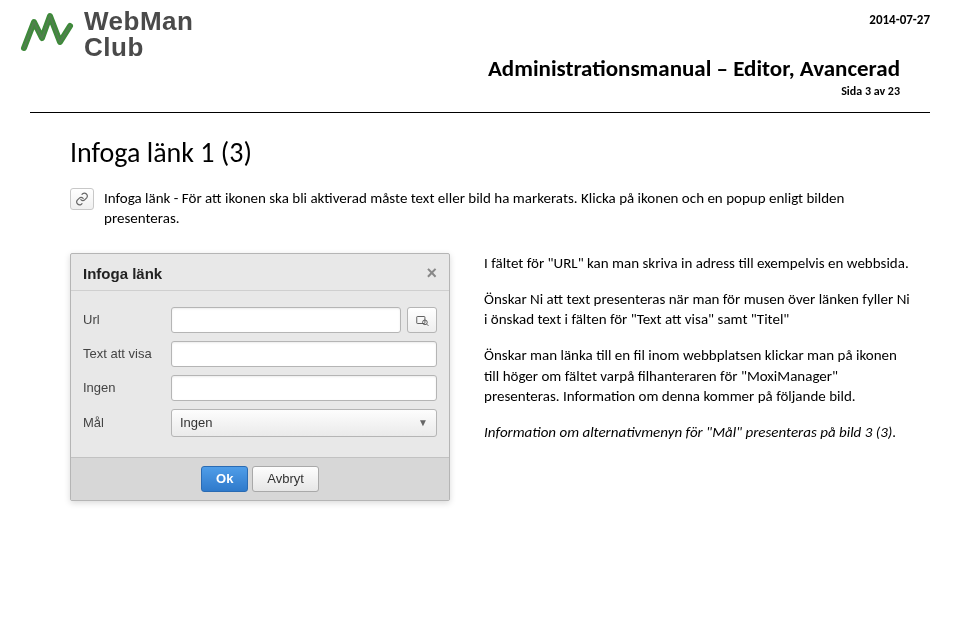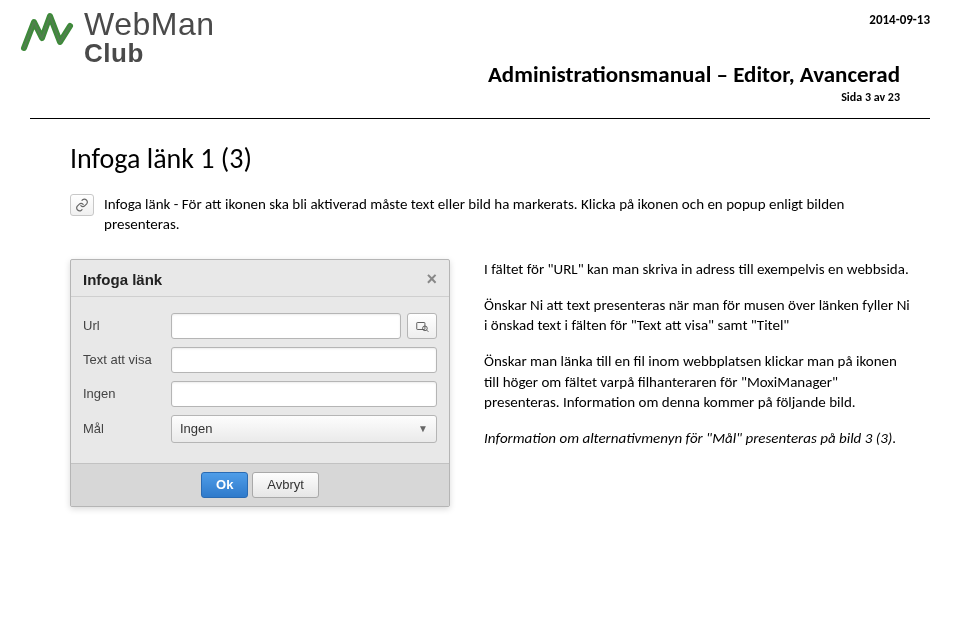--- a/index.html
+++ b/index.html
@@ -16,21 +16,21 @@
     position: relative;
     padding: 8px 30px 0 20px;
   }
   .logo-area {
     display: flex;
     align-items: flex-start;
     gap: 8px;
   }
   .logo-svg { width: 56px; height: 48px; }
   .logo-text { display: flex; flex-direction: column; line-height: 1; }
-  .logo-webman { font-family: "Trebuchet MS", sans-serif; font-size: 32px; font-weight: normal; color: #4a4a4a; letter-spacing: 0.5px; }
+  .logo-webman { font-family: "Trebuchet MS", sans-serif; font-size: 26px; font-weight: bold; color: #4a4a4a; letter-spacing: 0.5px; }
   .logo-club { font-family: "Trebuchet MS", sans-serif; font-size: 26px; font-weight: bold; color: #4a4a4a; letter-spacing: 0.5px; }
   .date { position: absolute; top: 12px; right: 30px; font-weight: bold; font-size: 13px; }
   .doc-title { text-align: right; font-weight: bold; font-size: 23px; margin-top: -6px; padding-right: 30px; }
   .page-no { text-align: right; font-weight: bold; font-size: 12px; padding-right: 30px; margin-top: 2px; }
   .hr { border: none; border-top: 1px solid #000; margin: 14px 30px 0 30px; }
 
   .content { padding: 22px 45px 0 70px; }
   .section-title { font-size: 28px; font-weight: normal; margin-bottom: 18px; }
   .intro-row { display: flex; align-items: flex-start; gap: 10px; margin-bottom: 24px; }
   .icon-box {
@@ -133,21 +133,21 @@
   <div class="logo-area">
     <svg class="logo-svg" viewBox="0 0 56 48">
       <path d="M4 40 L14 14 L22 30 L30 8 L40 34 L50 18" fill="none" stroke="#3e8a3a" stroke-width="6" stroke-linecap="round" stroke-linejoin="round"></path>
       <path d="M4 40 L14 14 L22 30 L30 8 L40 34 L50 18" fill="none" stroke="#6f6f6f" stroke-width="2" stroke-linecap="round" stroke-linejoin="round" opacity="0.4"></path>
     </svg>
     <div class="logo-text">
       <span class="logo-webman">WebMan</span>
       <span class="logo-club">Club</span>
     </div>
   </div>
-  <div class="date">2014-09-13</div>
+  <div class="date">2014-07-27</div>
   <div class="doc-title">Administrationsmanual – Editor, Avancerad</div>
   <div class="page-no">Sida 3 av 23</div>
 </div>
 <hr class="hr">
 
 <div class="content">
   <h1 class="section-title">Infoga länk 1 (3)</h1>
 
   <div class="intro-row">
     <div class="icon-box">

